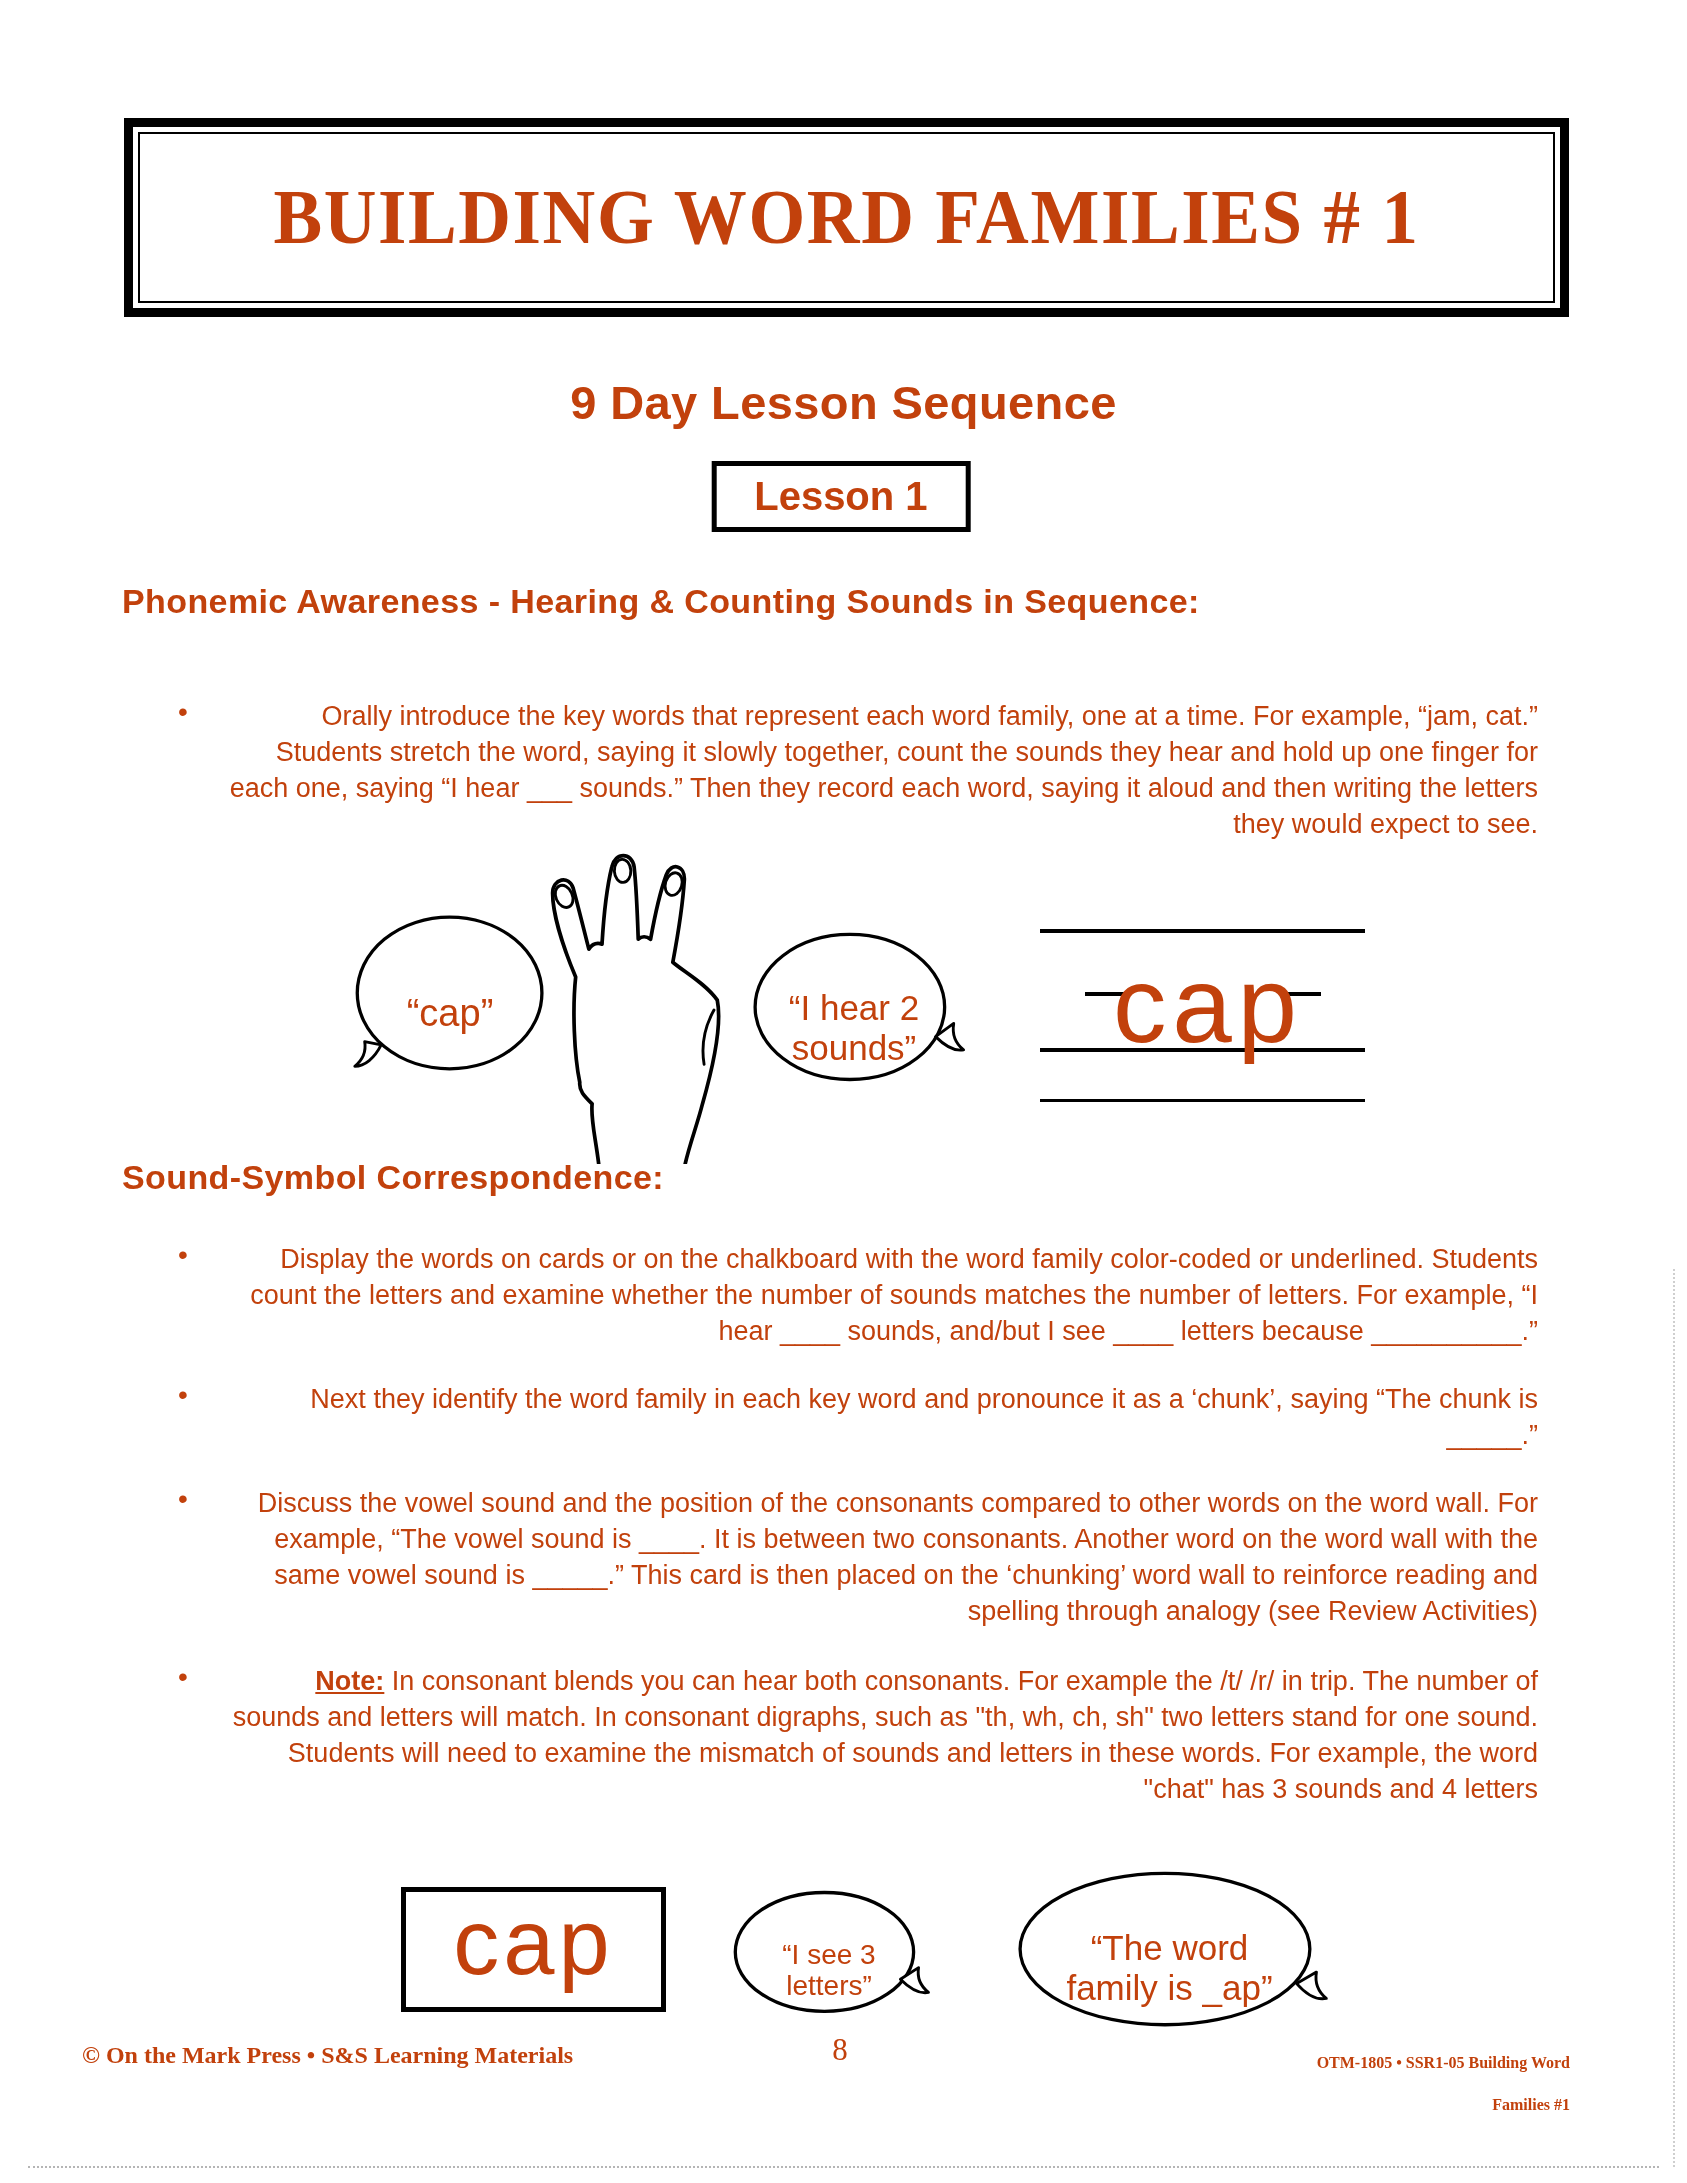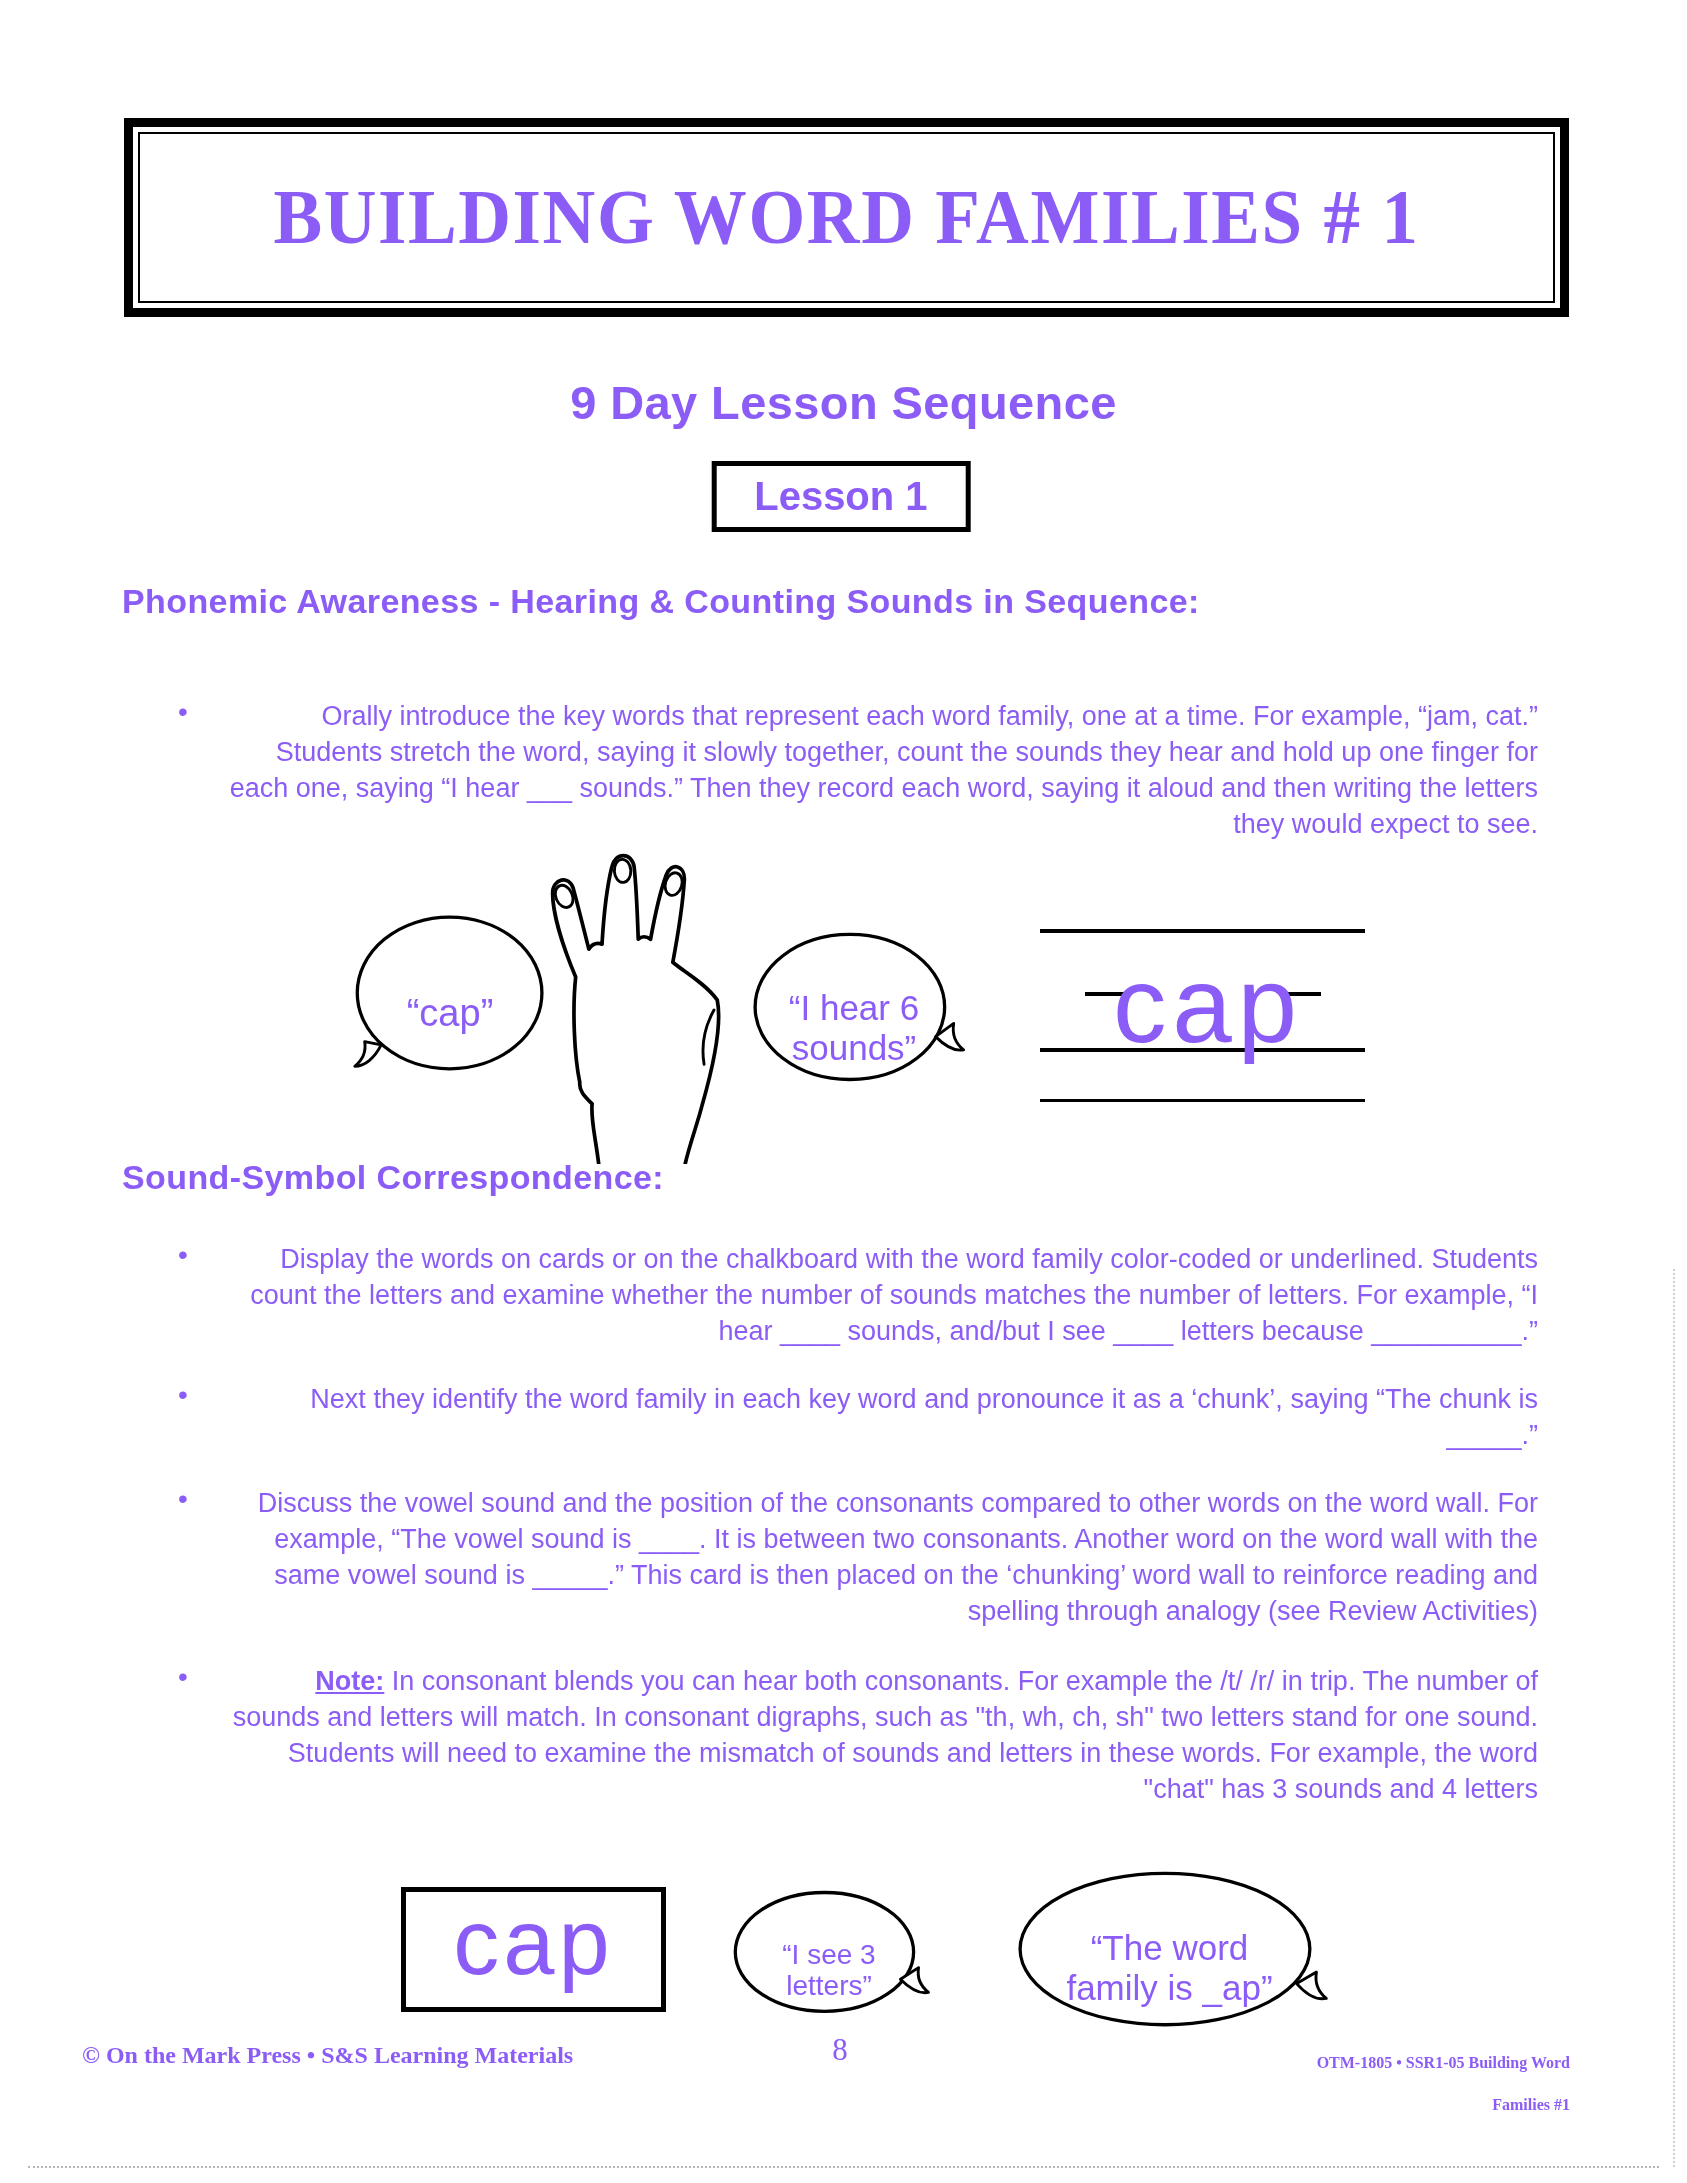--- a/index.html
+++ b/index.html
@@ -1,18 +1,18 @@
 <!DOCTYPE html>
 <html style="font-size:13px"><head>
 <meta charset="utf-8">
 <style>
   html,body{margin:0;padding:0;background:#e8e8e8;}
   .page{
     position:relative;width:1687px;height:2183px;background:#ffffff;
-    font-family:"Liberation Sans",sans-serif;color:#8b5cf6;overflow:hidden;
+    font-family:"Liberation Sans",sans-serif;color:#c2410c;overflow:hidden;
   }
   
   .title-box{position:absolute;left:124px;top:118px;width:1445px;height:199px;
     border:9px solid #000;box-sizing:border-box;background:#fff;}
   .title-inner{position:absolute;inset:5px;border:2.5px solid #000;
     display:flex;align-items:center;justify-content:center;}
   .title-text{font-family:"Liberation Serif",serif;font-weight:700;
     font-size:73px;letter-spacing:1.6px;white-space:nowrap;transform:scaleY(1.06);}
   
   .subtitle{position:absolute;left:0;top:375px;width:1687px;text-align:center;
@@ -107,21 +107,21 @@
     <ellipse cx="167" cy="45" rx="10" ry="14" fill="#fff" stroke="#000" stroke-width="3.5" transform="rotate(17 167 45)"></ellipse>
     <path d="M216,198 C206,216 200,240 204,264" fill="none" stroke="#000" stroke-width="3.5" stroke-linecap="round"></path>
   </svg>
 
   <div class="bubble" style="left:751px;top:931px;width:206px;height:161px">
     <svg width="206" height="161" viewBox="0 0 250 195">
       <ellipse cx="120" cy="92" rx="115" ry="88" fill="#fff" stroke="#000" stroke-width="4"></ellipse>
       <path d="M224,128 C238,142 248,146 258,144 C248,136 244,124 246,112 Z" fill="#fff" stroke="#000" stroke-width="3.5" stroke-linejoin="round"></path>
     </svg>
     <div class="lines" style="font-size:35px">
-      <div>“I hear 6</div>
+      <div>“I hear 2</div>
       <div>sounds”</div>
     </div>
   </div>
 
   <div class="ruled">
     <div class="ln" style="top:5px;height:4.1px"></div>
     <div class="dash" style="top:68px;left:45px;width:40px"></div>
     <div class="dash" style="top:68px;left:241px;width:40px"></div>
     <div class="ln" style="top:124px;height:4.1px"></div>
     <div class="ln" style="top:175px;height:3.3px"></div>

